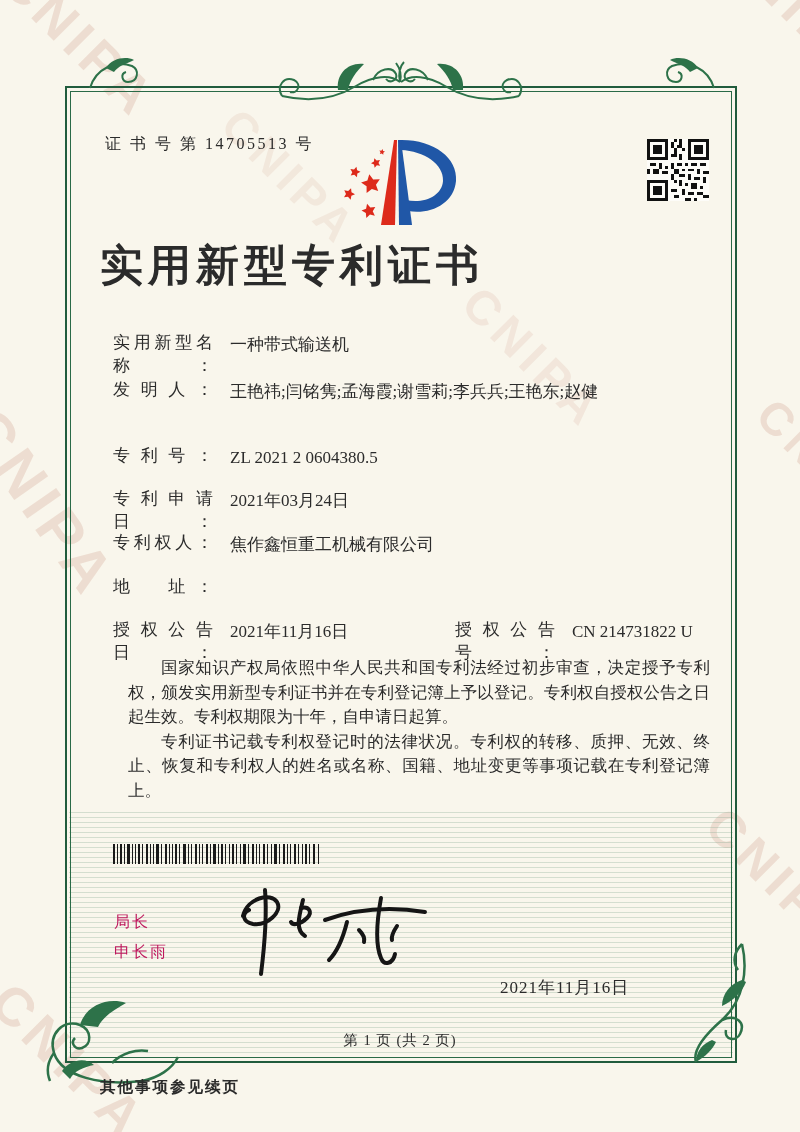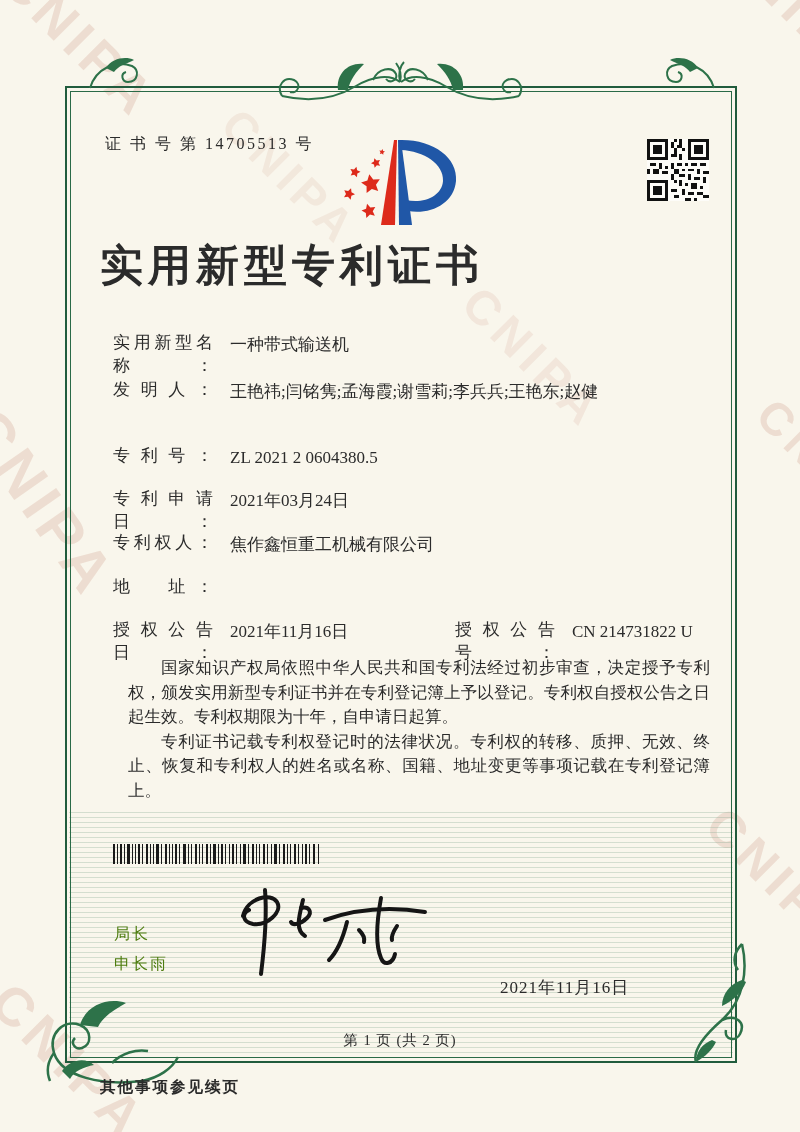--- a/index.html
+++ b/index.html
@@ -45,21 +45,21 @@
   }
   .fvalue { margin-left:17px; line-height:27px; }
   .paras {
     position:absolute; left:112px; top:656px; width:582px;
     font-size:16.5px; line-height:24.5px; text-align:justify;margin-left:16px;
   }
   .paras p { text-indent:2em; }
   .barcode { position:absolute; left:113px; top:844px; }
   .sig-label {
     position:absolute; left:114px; font-size:16px; letter-spacing:2px;
-    font-family:"Liberation Sans","DejaVu Sans",sans-serif; color:#4d7c0f;margin-top:12px;
+    font-family:"Liberation Sans","DejaVu Sans",sans-serif; color:#be185d;
   }
   .signature-svg { position:absolute; left:225px; top:886px; }
   .issue-date { position:absolute; left:500px; top:976px; font-size:17px; letter-spacing:1px; }
   .page-info { position:absolute; left:100px; top:1031px; width:600px; text-align:center; font-size:14.5px; letter-spacing:1px; }
   .footer-note { position:absolute; left:100px; top:1077px; width:600px; text-align:left; font-size:15.5px; letter-spacing:2px;font-weight:bold; }
 </style>
 </head>
 <body>
 
 <div class="page">

